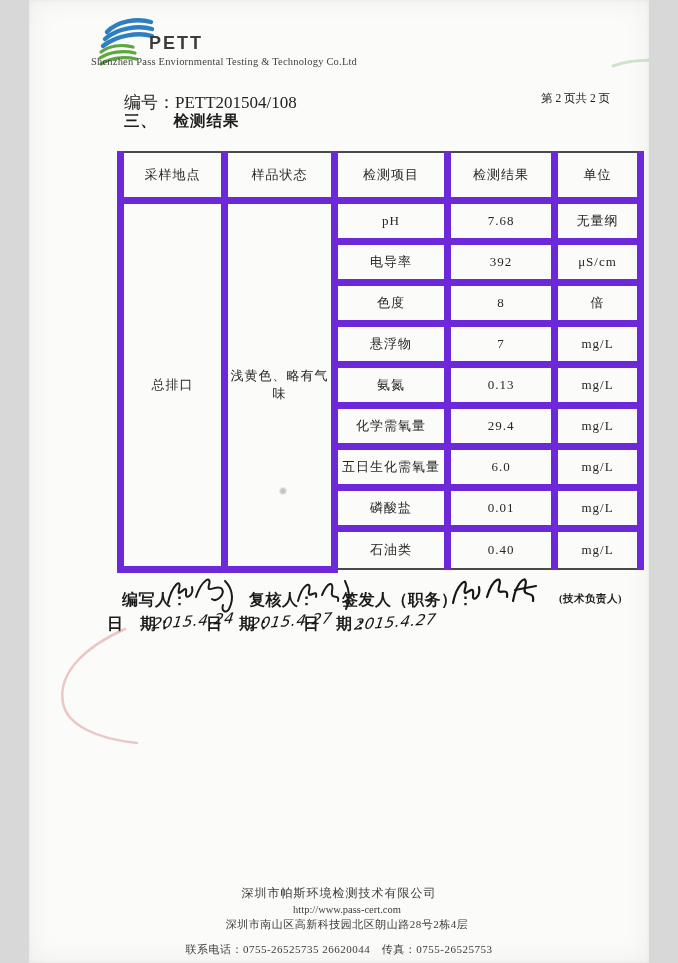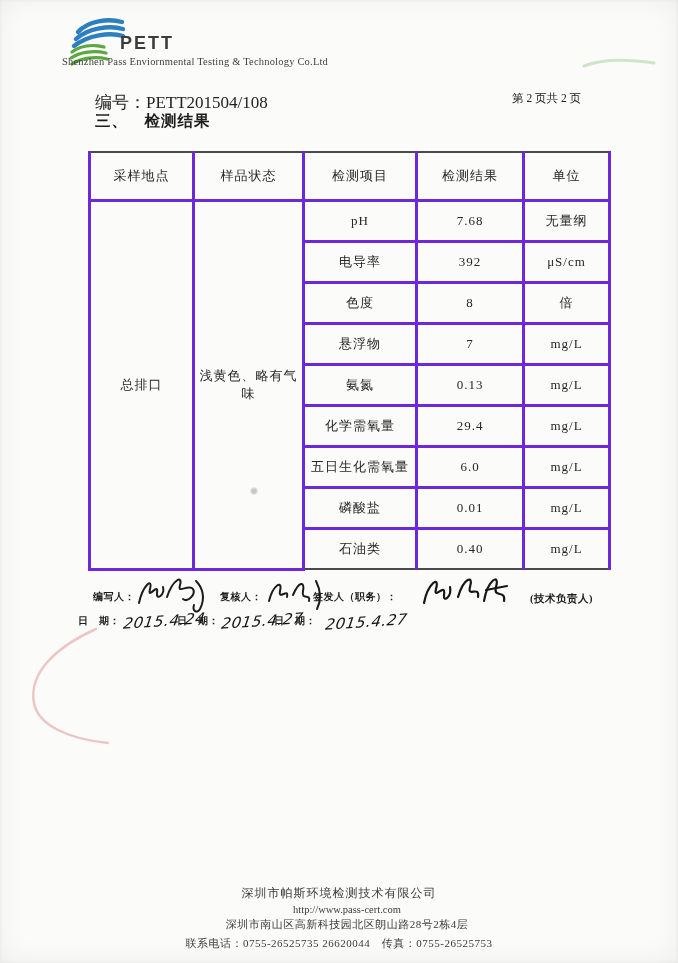--- a/index.html
+++ b/index.html
@@ -1,61 +1,61 @@
 <!DOCTYPE html>
 <html><head>
 <meta charset="utf-8">
 <style>
   * { margin:0; padding:0; box-sizing:border-box; }
   body { background:#d8d8d8; font-family:"Liberation Serif","DejaVu Serif",serif; }
   .page {
-    position:relative; width:678px; height:963px; margin:0 auto;
+    position:relative; width:620px; height:963px; margin:0 auto;
     background:#fbfbf9; color:#2e2e2e; overflow:hidden;
     box-shadow: inset 0 0 28px rgba(0,0,0,0.06), inset 0 0 4px rgba(0,0,0,0.05);
   }
   
   .logo-swirl { position:absolute; left:66px; top:16px; }
   .logo-text { position:absolute; left:120px; top:33px; font-family:"Liberation Sans","DejaVu Sans",sans-serif;
     font-weight:bold; font-size:18px; letter-spacing:2px; color:#3c3c3c; }
   .company-en { position:absolute; left:62px; top:56px; font-size:10.5px; color:#3f3f3f; letter-spacing:0.2px;text-align:right; }
   .report-no { position:absolute; left:95px; top:91px; font-size:17px; color:#222; }
   .page-info { position:absolute; left:512px; top:91px; font-size:11.5px; color:#222; white-space:pre; }
   .section-title { position:absolute; left:95px; top:111px; font-size:15.5px; font-weight:bold;
     color:#1e1e1e; white-space:pre; letter-spacing:1px; }
 
   
   .result-table { position:absolute; left:88px; top:151px; width:520px; border-collapse:collapse;
     table-layout:fixed; font-size:13px; color:#262626; }
-  .result-table th, .result-table td { border:3px solid #6d28d9; text-align:center; vertical-align:middle;
+  .result-table th, .result-table td { border:7px solid #6d28d9; text-align:center; vertical-align:middle;
     font-weight:normal; letter-spacing:1px; }
   .result-table thead th { height:48px; border-top:2px solid #4a4a4a; border-bottom:1.5px solid #6a6a6a; }
   .result-table tbody td { height:41px; }
   .result-table tbody tr:last-child td { border-bottom:2px solid #4a4a4a; }
   .latin { letter-spacing:0.3px; }
 
   
   .sig-block { position:absolute; left:93px; top:575px; width:520px; height:46px; }
   .sig-line2 { position:absolute; left:78px; top:610px; width:520px; height:30px; }
-  .sig-label { position:absolute; font-size:10px; font-weight:600; color:#1c1c1c; white-space:pre; letter-spacing:0.5px; }
+  .sig-label { position:absolute; font-size:16px; font-weight:600; color:#1c1c1c; white-space:pre; letter-spacing:0.5px; }
   .sig-svg { position:absolute; }
   .hw { position:absolute; font-family:"DejaVu Sans","Liberation Sans",sans-serif; font-style:italic;
     font-size:15px; color:#141414; transform:skewX(-12deg) rotate(-4deg); letter-spacing:0.5px; white-space:pre; }
 
   
   .stamp-arc { position:absolute; left:8px; top:615px; }
   .green-smudge { position:absolute; left:580px; top:55px; }
   .tiny-smudge { position:absolute; left:250px; top:486px; width:8px; height:10px;
     background:radial-gradient(circle, rgba(60,60,60,0.28) 0 30%, transparent 70%); }
 
   
   .footer { position:absolute; left:0; top:885px; width:100%; text-align:center; color:#3b3b3b; }
   .footer .f1 { font-size:12px; letter-spacing:1px; }
   .footer .f2 { font-size:10.5px; margin-top:2px;margin-left:16px; }
   .footer .f3 { font-size:11px; margin-top:2px; letter-spacing:0.5px;padding-left:16px; }
-  .footer .f4 { font-size:11px; margin-top:4px; letter-spacing:0.5px; }
+  .footer .f4 { font-size:11px; margin-top:10px; letter-spacing:0.5px; }
 </style>
 </head>
 <body>
 
 <div class="page">
 
   <svg class="logo-swirl" width="62" height="50" viewBox="0 0 62 50">
     <g fill="none" stroke="#2e7fc0" stroke-width="4.4" stroke-linecap="round">
       <path d="M12,16 C22,5 42,2 56,6"></path>
       <path d="M10,23 C22,12 44,9 57,13"></path>

